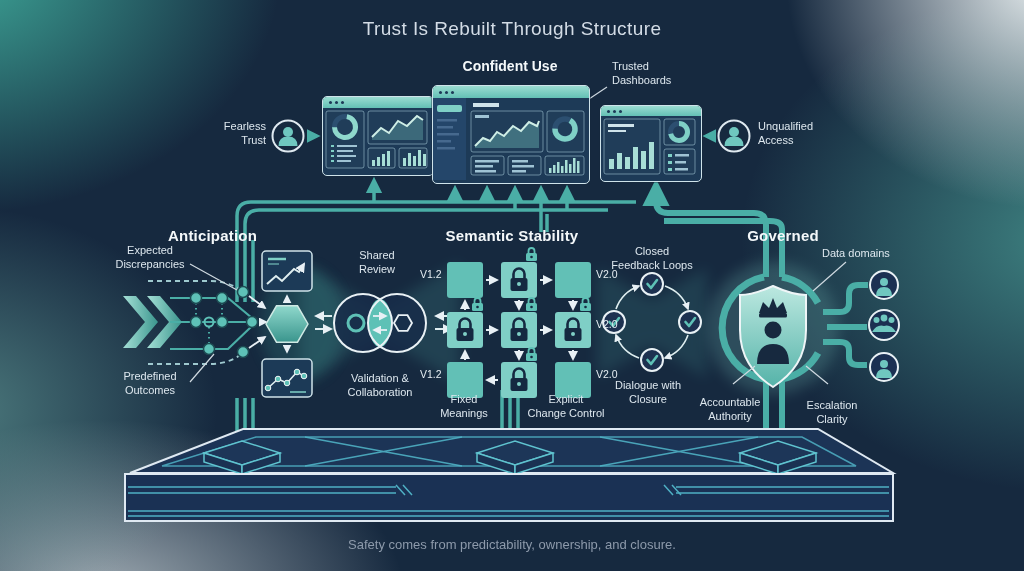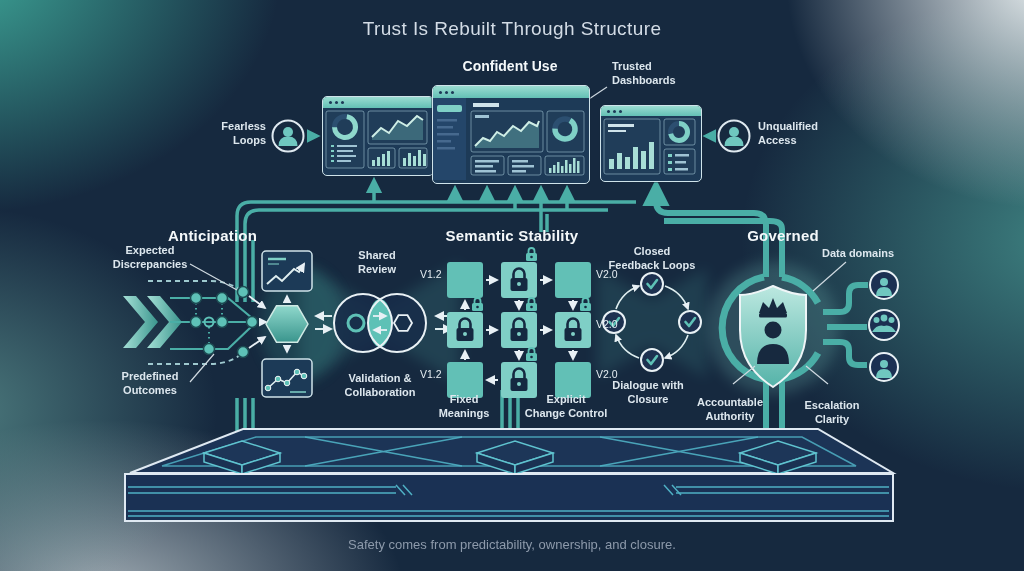--- a/index.html
+++ b/index.html
@@ -8,21 +8,21 @@
     background-color:#16293f;
     background-image:
       radial-gradient(ellipse 520px 400px at -4% -6%, rgba(64,175,158,.95), rgba(64,175,158,0) 62%),
       radial-gradient(ellipse 470px 420px at 102% -4%, rgba(244,250,250,.95), rgba(244,250,250,0) 55%),
       radial-gradient(ellipse 540px 420px at 104% 42%, rgba(88,188,172,.6), rgba(88,188,172,0) 60%),
       radial-gradient(ellipse 430px 340px at -4% 72%, rgba(120,188,176,.55), rgba(120,188,176,0) 60%),
       radial-gradient(ellipse 520px 300px at 10% 104%, rgba(232,240,240,.65), rgba(232,240,240,0) 58%);
   }
   svg{display:block}
   #diagram{position:absolute;left:0;top:0;}
-  .label{position:absolute;color:#dde7ee;font-size:11px;line-height:1.25;white-space:pre-line;font-weight:bold;}
+  .label{position:absolute;color:#dde7ee;font-size:11px;line-height:1.25;white-space:pre-line;}
   .center{text-align:center}
   .right{text-align:right}
   .hdr{font-size:15px;font-weight:bold;color:#f4f8fa;letter-spacing:.2px;white-space:nowrap;}
   #title{position:absolute;top:18px;left:0;width:100%;text-align:center;color:#d3dce6;font-size:19px;letter-spacing:.4px;}
   #footer{position:absolute;top:537px;left:0;width:100%;text-align:center;color:#8d9aab;font-size:13px;}
   #confident-use{position:absolute;left:432px;top:58px;width:156px;text-align:center;color:#f4f8fa;font-weight:bold;font-size:14px;}
   #platform-label{position:absolute;left:400px;top:488px;width:224px;text-align:center;color:#eef4f8;font-weight:bold;font-size:15.5px;letter-spacing:.3px;}
   .vlab{position:absolute;color:#e5edf2;font-size:10.5px;}
   .window{position:absolute;border:1.5px solid #cfe3ea;border-radius:5px;background:#1d3a57;overflow:hidden;box-shadow:0 0 0 1px rgba(20,40,60,.4);}
   .titlebar{display:flex;align-items:center;gap:3px;padding-left:6px;background:linear-gradient(#9bdcd1,#63c0b5);}
@@ -456,21 +456,21 @@
         <circle cx="17" cy="13" r="5" fill="#6fc7bf"></circle>
         <path d="M7.5,27 q0,-9.5 9.5,-9.5 q9.5,0 9.5,9.5 z" fill="#6fc7bf"></path>
       </svg>
 </div>
 
 <div id="title">Trust Is Rebuilt Through Structure</div>
 <div id="confident-use">Confident Use</div>
 <div class="label" style="left:612px;top:60px;">Trusted
 Dashboards</div>
 <div class="label right" style="left:210px;top:120px;width:56px;">Fearless
-Loops</div>
+Trust</div>
 <div class="label" style="left:758px;top:120px;">Unqualified
 Access</div>
 
 <div class="label hdr" style="left:168px;top:227px;width:144px;text-align:left;">Anticipation</div>
 <div class="label center" style="left:105px;top:244px;width:90px;">Expected
 Discrepancies</div>
 <div class="label center" style="left:105px;top:370px;width:90px;">Predefined
 Outcomes</div>
 
 <div class="label hdr" style="left:430px;top:227px;width:164px;text-align:center;">Semantic Stability</div>

